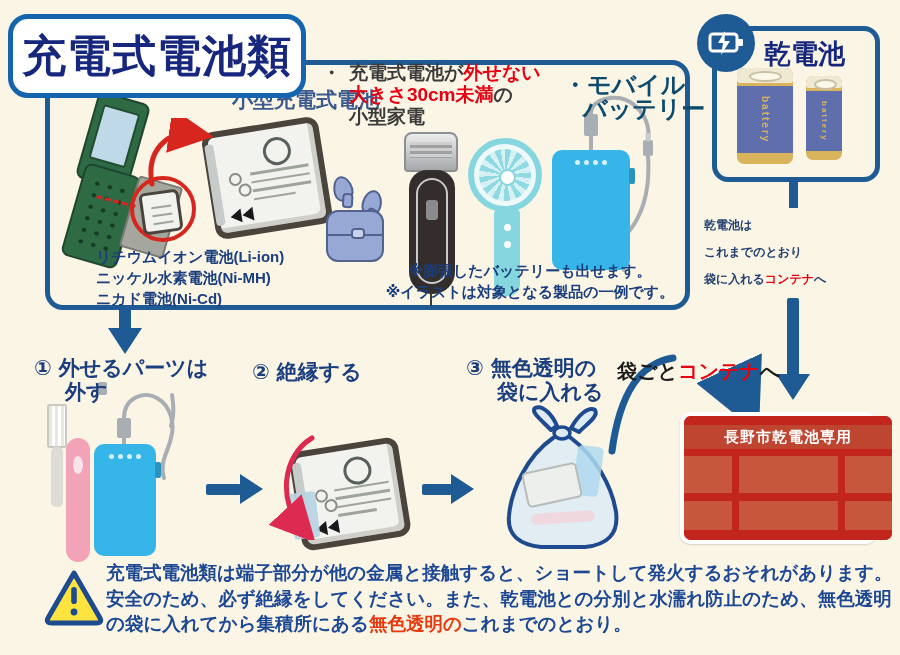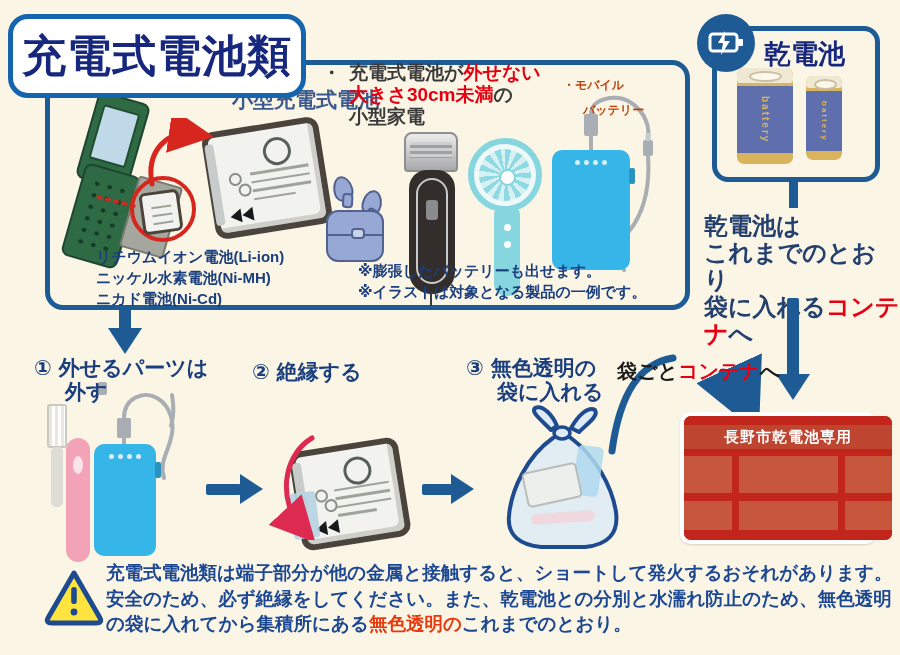--- a/index.html
+++ b/index.html
@@ -12,25 +12,25 @@
     border:5px solid #1E5B94;border-radius:18px;z-index:1;}
   .title-box{position:absolute;left:8px;top:14px;width:298px;height:84px;background:#FFFFFF;
     border:5px solid #1465AE;border-radius:20px;z-index:5;display:flex;align-items:center;justify-content:center;}
   .title-box span{font-size:44px;font-weight:800;color:#16277D;letter-spacing:1px;}
   .obscured{position:absolute;left:232px;top:86px;width:180px;height:26px;overflow:hidden;z-index:2;}
   .obscured span{font-size:21px;font-weight:800;color:#1A3E7E;opacity:.85;}
 
   .notice{position:absolute;left:322px;top:62px;z-index:2;display:flex;font-size:19px;font-weight:700;line-height:22px;color:#3A3A3A;}
   .notice .bullet{margin-right:8px;}
   .red{color:#E60012;}
-  .mobile-label{position:absolute;left:563px;top:72px;z-index:2;font-size:12px;font-weight:800;color:#c2410c;line-height:26px;}
+  .mobile-label{position:absolute;left:563px;top:72px;z-index:2;font-size:24px;font-weight:800;color:#0c4a6e;line-height:26px;}
   .mobile-label .l2{padding-left:20px;font-family:Liberation Mono, monospace;}
 
   .types{position:absolute;left:96px;top:246px;z-index:3;font-size:15px;font-weight:800;color:#1A3E7E;line-height:21px;}
-  .notes{position:absolute;left:358px;top:260px;width:292px;z-index:3;text-align:left;
+  .notes{position:absolute;left:384px;top:260px;width:292px;z-index:3;text-align:center;
     font-size:15px;font-weight:800;color:#1A3E7E;line-height:21px;}
 
   
   .ph-top{position:absolute;left:86px;top:96px;width:54px;height:90px;background:#2E6B45;border:2px solid #1E4630;border-radius:8px;transform:rotate(16deg);z-index:2;}
   .ph-top .screen{position:absolute;left:6px;top:10px;right:6px;height:52px;background:#BFD9E8;border:2px solid #214D31;border-radius:3px;}
   .ph-bottom{position:absolute;left:72px;top:168px;width:58px;height:96px;background:#2E6B45;border:2px solid #1E4630;border-radius:8px;transform:rotate(16deg);z-index:2;}
   .ph-bottom .keys{position:absolute;left:8px;top:10px;right:8px;bottom:10px;
     background-image:radial-gradient(#173A26 2px, transparent 2.6px);background-size:13px 12px;}
   .door{position:absolute;left:128px;top:180px;width:46px;height:74px;background:#A5A69E;border:2px solid #787971;border-radius:4px;transform:rotate(16deg);z-index:2;}
   .dash-red{position:absolute;left:96px;top:200px;width:40px;border-top:3px dashed #D6261E;transform:rotate(14deg);z-index:3;}
@@ -86,21 +86,21 @@
   
   .dry-box{position:absolute;left:712px;top:26px;width:168px;height:156px;border:5px solid #1E5B94;border-radius:16px;z-index:1;}
   .badge{position:absolute;left:697px;top:14px;width:58px;height:58px;background:#1E5B94;border-radius:50%;z-index:3;display:flex;align-items:center;justify-content:center;}
   .dry-label{position:absolute;left:764px;top:36px;font-size:27px;font-weight:800;color:#16277D;z-index:3;}
   .dry-bat{position:absolute;background:#D9B45C;border-radius:7px;z-index:2;}
   .dry-bat .cap{position:absolute;top:0;left:0;right:0;height:15px;background:#EFE8D2;border-radius:7px 7px 3px 3px;}
   .dry-bat .cap::after{content:"";position:absolute;left:22%;top:3px;width:52%;height:7px;border-radius:50%;background:#FBF7EA;border:2px solid #C9BFA2;}
   .dry-bat .band{position:absolute;left:0;right:0;background:#5F6FAE;display:flex;align-items:center;justify-content:center;}
   .dry-bat .band span{writing-mode:vertical-rl;color:#D9B45C;font-weight:800;letter-spacing:2px;}
   .dry-stem{position:absolute;left:789px;top:180px;width:9px;height:28px;background:#1E5B94;z-index:1;}
-  .dry-note{position:absolute;left:704px;top:212px;font-size:24px;font-weight:800;color:#24406F;line-height:27px;z-index:2;}
+  .dry-note{position:absolute;left:704px;top:212px;font-size:12px;font-weight:800;color:#24406F;line-height:27px;z-index:2;}
 
   
   .arr-down{position:absolute;z-index:2;}
   .arr-down .stem{position:absolute;background:#1E5B94;border-radius:2px;}
   .arr-down .head{position:absolute;width:0;height:0;border-left:17px solid transparent;border-right:17px solid transparent;border-top:26px solid #1E5B94;}
   .arr-right{position:absolute;height:30px;z-index:2;}
   .arr-right .stem{position:absolute;left:0;top:10px;height:11px;background:#1E5B94;border-radius:2px;}
   .arr-right .head{position:absolute;right:0;top:0;width:0;height:0;border-top:15px solid transparent;border-bottom:15px solid transparent;border-left:23px solid #1E5B94;}
 
   

